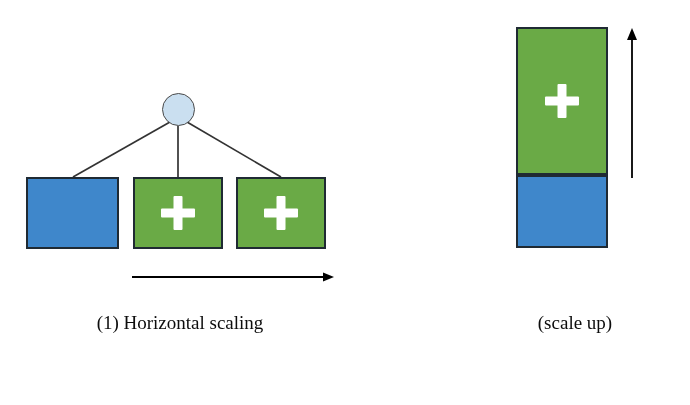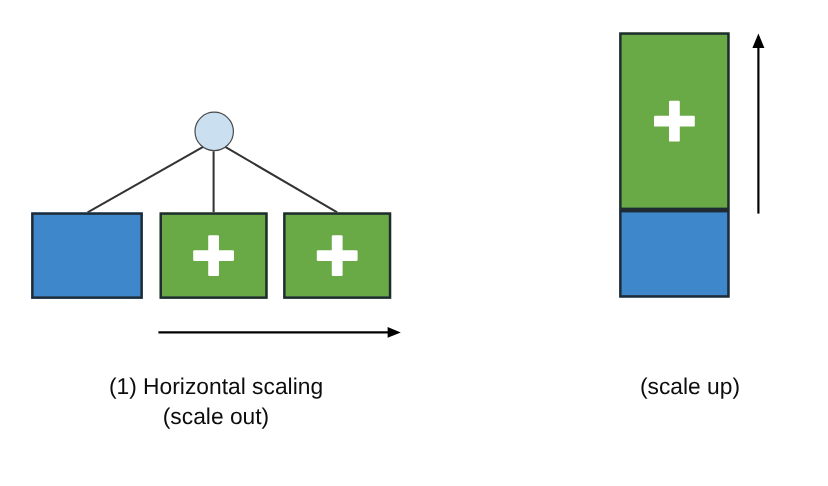--- a/index.html
+++ b/index.html
@@ -81,21 +81,21 @@
     pointer-events: none;
   }
 
   
   .caption {
     position: absolute;
     text-align: center;
     color: #0d0d0d;
     font-size: 19px;
     line-height: 25px;
-    font-family: Liberation Sans, sans-serif;
+    font-family: Liberation Serif, serif;
     white-space: nowrap;
   }
   .caption .line2 { display: block; }
 
   
   #box-left-blue   { left: 26px;  top: 177px; width: 93px; height: 72px; }
   #box-left-green1 { left: 133px; top: 177px; width: 90px; height: 72px; }
   #box-left-green2 { left: 236px; top: 177px; width: 90px; height: 72px; }
   #lb-node         { left: 162px; top: 93px; }
 
@@ -144,20 +144,19 @@
   </div>
 
   <div class="node-box green" id="box-right-green">
     <span class="plus"></span>
   </div>
 
   <div class="node-box blue" id="box-right-blue"></div>
 
   <div class="caption" id="caption-horizontal">
     <span>(1) Horizontal scaling</span>
-    <span class="line2">(scale out)</span>
   </div>
 
   <div class="caption" id="caption-vertical">
     <span class="line2">(scale up)</span>
   </div>
 
 </div>
 
 </body></html>

